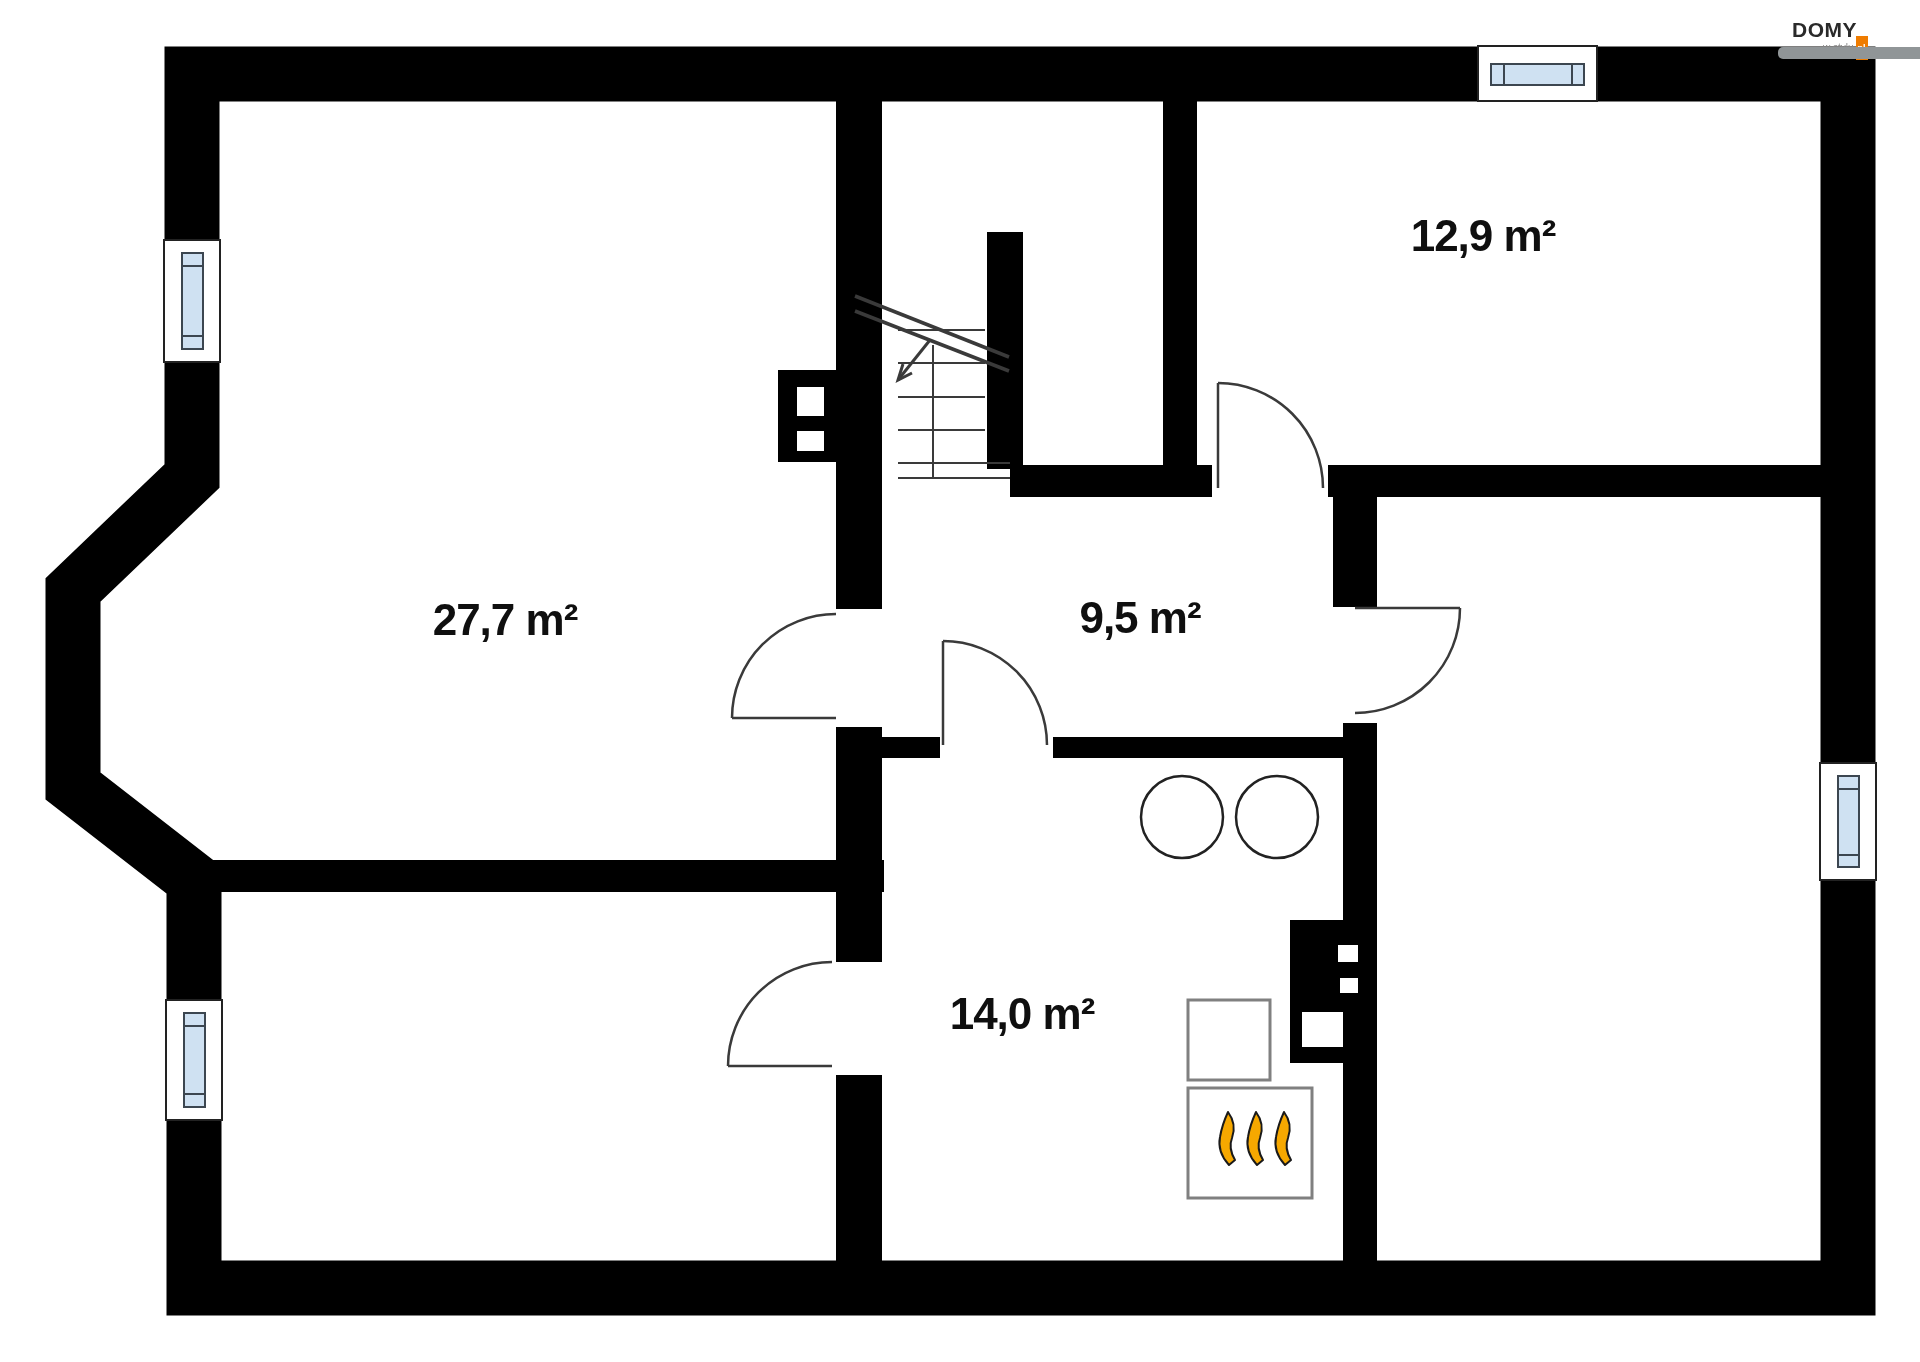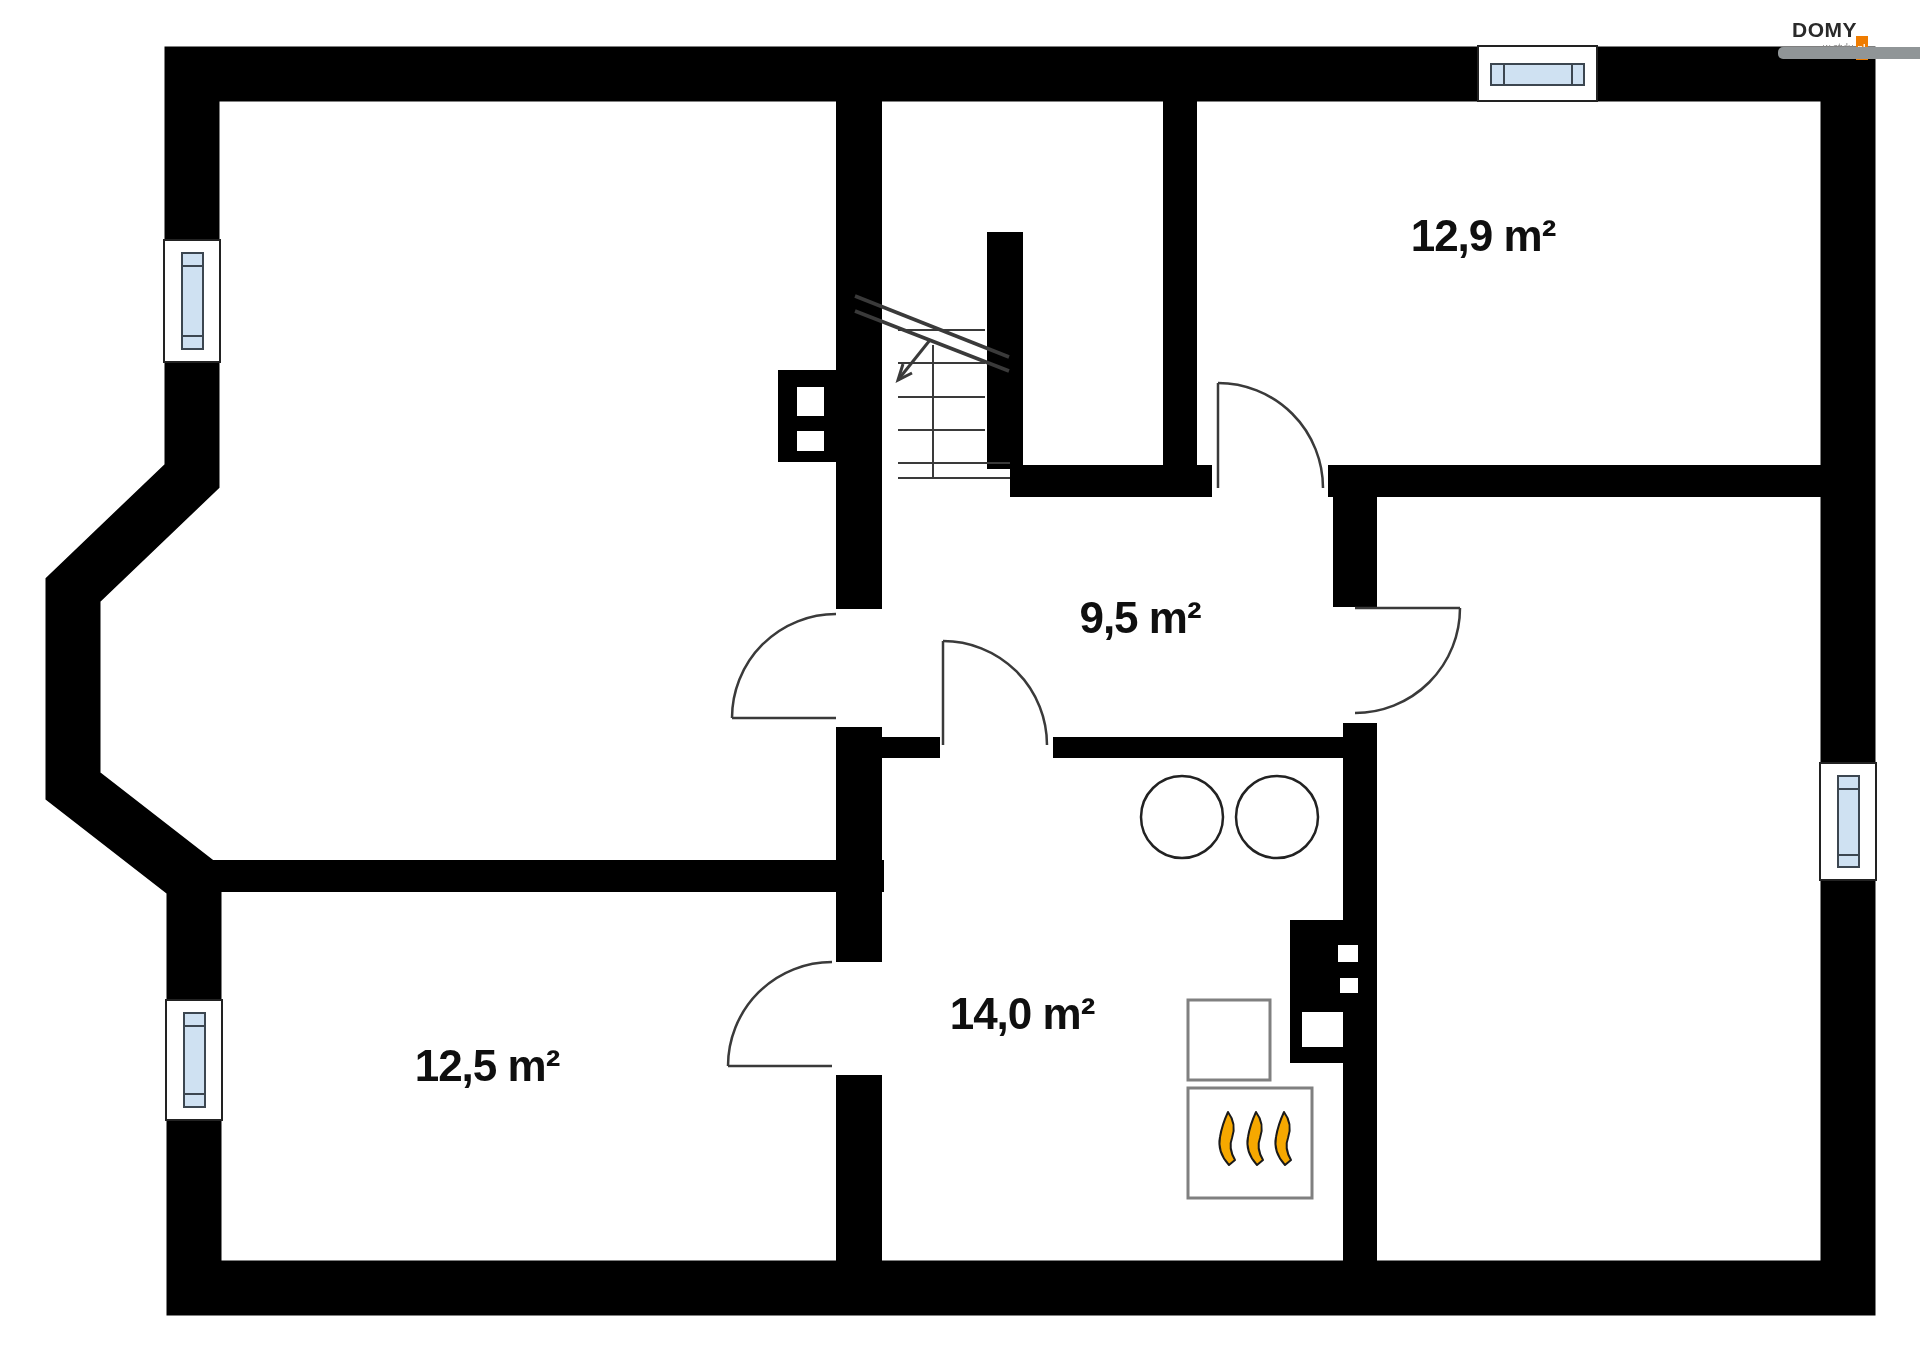--- a/index.html
+++ b/index.html
@@ -191,24 +191,24 @@
     <g>
       <rect x="1188" y="1088" width="124" height="110" fill="#ffffff" style="stroke:var(--fixture_border)" stroke-width="3"></rect>
       <g style="fill:var(--flame);stroke:#1a1a1a" stroke-width="2" stroke-linejoin="round">
         <path d="M1228,1112 q9,12 4,26 q-4,10 3,22 l-6,5 q-12,-13 -9,-28 q2,-12 8,-25 z"></path>
         <path d="M1256,1112 q9,12 4,26 q-4,10 3,22 l-6,5 q-12,-13 -9,-28 q2,-12 8,-25 z"></path>
         <path d="M1284,1112 q9,12 4,26 q-4,10 3,22 l-6,5 q-12,-13 -9,-28 q2,-12 8,-25 z"></path>
       </g>
     </g>
   </svg>
 
+  <div class="room-label" style="left:505px;top:620px">27,7 m²</div>
   <div class="room-label" style="left:1483px;top:236px">12,9 m²</div>
   <div class="room-label" style="left:1140px;top:618px">9,5 m²</div>
   <div class="room-label" style="left:1022px;top:1014px">14,0 m²</div>
-  <div class="room-label" style="left:487px;top:1066px">12,5 m²</div>
 
   <div class="logo">
     <div class="logo-brand">DOMY</div>
     <div class="logo-sub"><span>w stylu</span><span class="logo-tld">pl</span></div>
     <div class="logo-bar"></div>
   </div>
 
 </div>
 
 </body></html>

